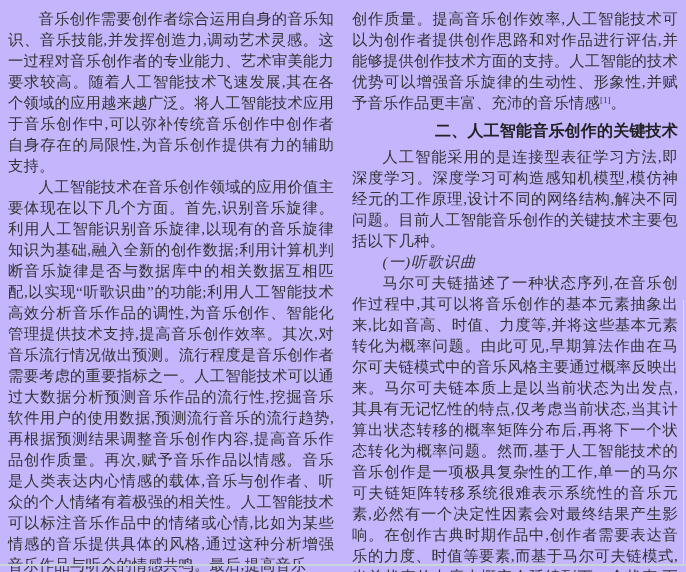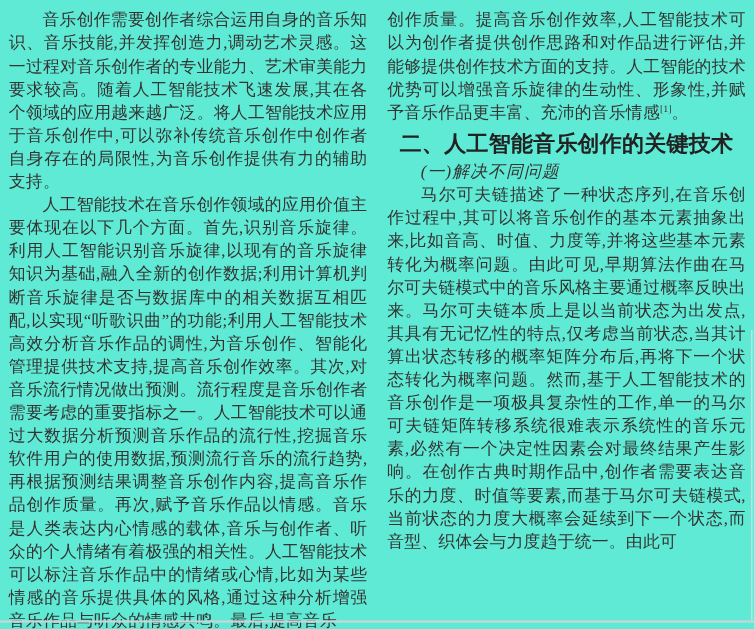--- a/index.html
+++ b/index.html
@@ -5,21 +5,21 @@
   html, body { margin: 0; padding: 0; }
   body {
     width: 686px; height: 572px;
     background: #ffffff;
     font-family: "Liberation Serif", "DejaVu Serif", serif;
     overflow: hidden;
   }
   .page {
     position: relative;
     width: 686px; height: 572px;
-    background: #5eead4;
+    background: #c4b5fd;
     box-sizing: border-box;
   }
   
   .page::after {
     content: "";
     position: absolute;
     left: 0; right: 0; bottom: 6px;
     height: 2px;
     background: #ccd4d9;
   }
@@ -48,24 +48,24 @@
     text-align: justify;
     text-justify: inter-character;
     text-indent: 2em;
     letter-spacing: 0.2px;
   }
   .para.no-indent { text-indent: 0; }
   .section-heading {
     margin: 8px 0 5px 0;
     font-family: "Liberation Sans", "DejaVu Sans", sans-serif;
     font-weight: bold;
-    font-size: 20px;
+    font-size: 16px;
     line-height: 20px;
     color: #222222;
-    text-align: center;
+    text-align: right;
     letter-spacing: 0.2px;
   }
   .sub-heading {
     margin: 0;
     font-size: 15.3px;
     line-height: 21px;
     color: #343434;
     font-style: italic;
     text-indent: 2em;
     letter-spacing: 1px;
@@ -84,18 +84,19 @@
   <div class="columns">
 
     <div class="col">
       <p class="para">音乐创作需要创作者综合运用自身的音乐知识、音乐技能,并发挥创造力,调动艺术灵感。这一过程对音乐创作者的专业能力、艺术审美能力要求较高。随着人工智能技术飞速发展,其在各个领域的应用越来越广泛。将人工智能技术应用于音乐创作中,可以弥补传统音乐创作中创作者自身存在的局限性,为音乐创作提供有力的辅助支持。</p>
       <p class="para">人工智能技术在音乐创作领域的应用价值主要体现在以下几个方面。首先,识别音乐旋律。利用人工智能识别音乐旋律,以现有的音乐旋律知识为基础,融入全新的创作数据;利用计算机判断音乐旋律是否与数据库中的相关数据互相匹配,以实现“听歌识曲”的功能;利用人工智能技术高效分析音乐作品的调性,为音乐创作、智能化管理提供技术支持,提高音乐创作效率。其次,对音乐流行情况做出预测。流行程度是音乐创作者需要考虑的重要指标之一。人工智能技术可以通过大数据分析预测音乐作品的流行性,挖掘音乐软件用户的使用数据,预测流行音乐的流行趋势,再根据预测结果调整音乐创作内容,提高音乐作品创作质量。再次,赋予音乐作品以情感。音乐是人类表达内心情感的载体,音乐与创作者、听众的个人情绪有着极强的相关性。人工智能技术可以标注音乐作品中的情绪或心情,比如为某些情感的音乐提供具体的风格,通过这种分析增强音乐作品与听众的情感共鸣。最后,提高音乐</p>
     </div>
 
     <div class="col">
       <p class="para no-indent"><span>创作质量。提高音乐创作效率,人工智能技术可以为创作者提供创作思路和对作品进行评估,并能够提供创作技术方面的支持。人工智能的技术优势可以增强音乐旋律的生动性、形象性,并赋予音乐作品更丰富、充沛的音乐情感</span><sup class="note-ref">[1]</sup><span>。</span></p>
       <h2 class="section-heading">二、人工智能音乐创作的关键技术</h2>
-      <p class="sub-heading">(一)解决不同问题</p>
+      <p class="para">人工智能采用的是连接型表征学习方法,即深度学习。深度学习可构造感知机模型,模仿神经元的工作原理,设计不同的网络结构,解决不同问题。目前人工智能音乐创作的关键技术主要包括以下几种。</p>
+      <p class="sub-heading">(一)听歌识曲</p>
       <p class="para">马尔可夫链描述了一种状态序列,在音乐创作过程中,其可以将音乐创作的基本元素抽象出来,比如音高、时值、力度等,并将这些基本元素转化为概率问题。由此可见,早期算法作曲在马尔可夫链模式中的音乐风格主要通过概率反映出来。马尔可夫链本质上是以当前状态为出发点,其具有无记忆性的特点,仅考虑当前状态,当其计算出状态转移的概率矩阵分布后,再将下一个状态转化为概率问题。然而,基于人工智能技术的音乐创作是一项极具复杂性的工作,单一的马尔可夫链矩阵转移系统很难表示系统性的音乐元素,必然有一个决定性因素会对最终结果产生影响。在创作古典时期作品中,创作者需要表达音乐的力度、时值等要素,而基于马尔可夫链模式,当前状态的力度大概率会延续到下一个状态,而音型、织体会与力度趋于统一。由此可</p>
     </div>
 
   </div>
 </div>
 
 </body></html>

